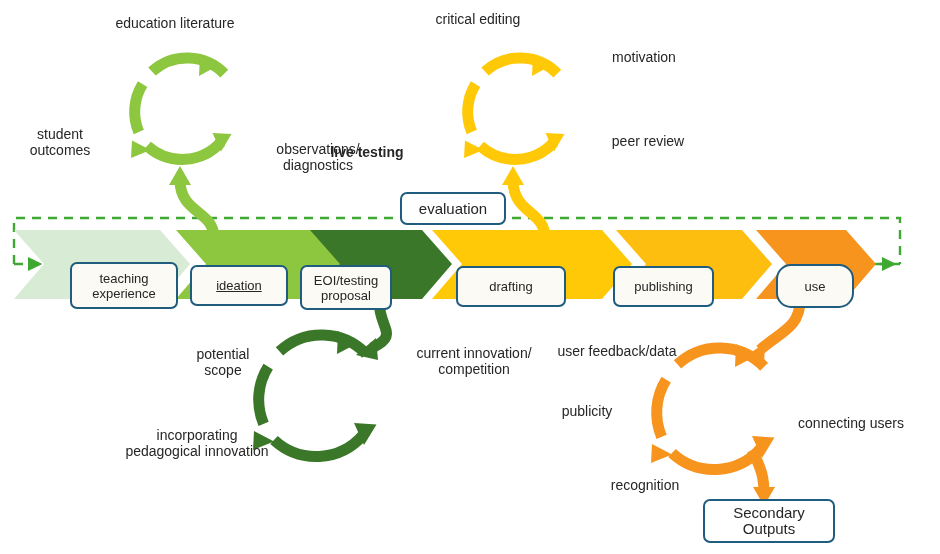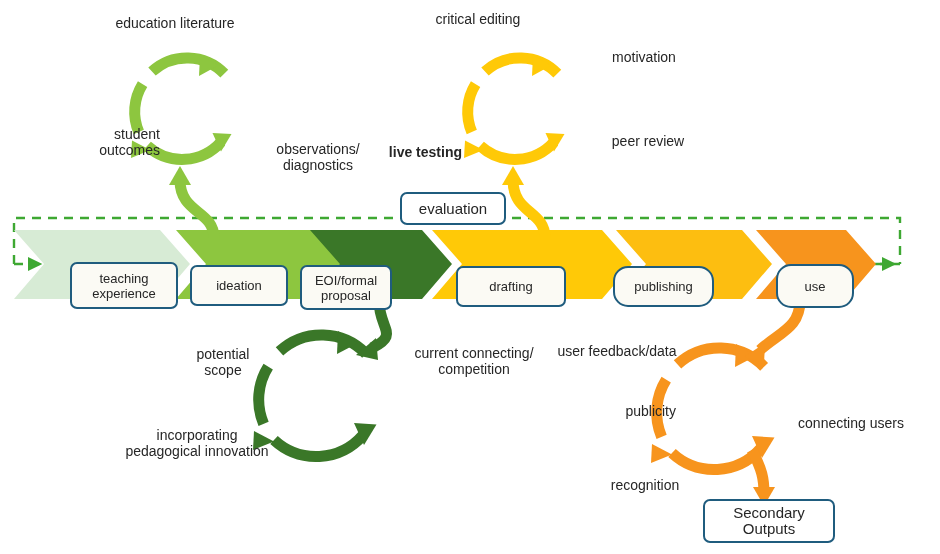--- a/index.html
+++ b/index.html
@@ -3,21 +3,21 @@
 <meta charset="utf-8">
 <style>
   html,body{margin:0;padding:0;background:#ffffff;}
   body{width:940px;height:554px;overflow:hidden;
        font-family:"Liberation Sans","DejaVu Sans",sans-serif;}
   #stage{position:relative;width:940px;height:554px;}
   svg#canvas{position:absolute;left:0;top:0;width:940px;height:554px;}
   .lbl{position:absolute;color:#262626;font-size:14px;line-height:16px;
        white-space:pre-line;}
   .lbl.c{text-align:center;}
-  .lbl.r{text-align:right;padding-left:40px;}
+  .lbl.r{text-align:center;}
   .lbl.l{text-align:center;}
   .stagebox{position:absolute;box-sizing:border-box;border:2px solid #1F5C7E;
             border-radius:7px;background:#FBFAF4;display:flex;align-items:center;
             justify-content:center;text-align:center;color:#262626;
             font-size:13px;line-height:15px;}
   .obox{position:absolute;box-sizing:border-box;border:2px solid #1F5C7E;
         border-radius:7px;background:#ffffff;display:flex;align-items:center;
         justify-content:center;text-align:center;color:#262626;
         font-size:15px;line-height:16px;}
 </style>
@@ -96,45 +96,45 @@
       <path d="M800,300 C800,328 780,332 760,350" fill="none" stroke="#F7941D" stroke-width="11"></path>
       <polygon points="744,357 765,343 764,364" fill="#F7941D"></polygon>
 
       <path d="M752,450 C762,470 764,478 764,494" fill="none" stroke="#F7941D" stroke-width="11"></path>
       <polygon points="764,506 753,487 775,487" fill="#F7941D"></polygon>
     </g>
   </svg>
 
   <div class="stagebox" style="left:70px;top:262px;width:108px;height:47px;">teaching
 experience</div>
-  <div class="stagebox" style="left:190px;top:265px;width:98px;height:41px;">ideation</div>
-  <div class="stagebox" style="left:300px;top:265px;width:92px;height:45px;">EOI/formal
+  <div class="stagebox" style="left:190px;top:265px;width:98px;height:41px;text-decoration:underline;">ideation</div>
+  <div class="stagebox" style="left:300px;top:265px;width:92px;height:45px;">EOI/testing
 proposal</div>
   <div class="stagebox" style="left:456px;top:266px;width:110px;height:41px;">drafting</div>
-  <div class="stagebox" style="left:613px;top:266px;width:101px;height:41px;border-radius:15px;">publishing</div>
+  <div class="stagebox" style="left:613px;top:266px;width:101px;height:41px;">publishing</div>
   <div class="stagebox" style="left:776px;top:264px;width:78px;height:44px;border-radius:15px;">use</div>
 
   <div class="obox" style="left:400px;top:192px;width:106px;height:33px;">evaluation</div>
   <div class="obox" style="left:703px;top:499px;width:132px;height:44px;">Secondary
 Outputs</div>
 
   <div class="lbl c" style="left:85px;top:15px;width:180px;">education literature</div>
   <div class="lbl l" style="left:253px;top:141px;width:130px;">observations/
 diagnostics</div>
   <div class="lbl r" style="left:0px;top:126px;width:120px;">student
 outcomes</div>
 
   <div class="lbl c" style="left:398px;top:11px;width:160px;">critical editing</div>
   <div class="lbl l" style="left:574px;top:49px;width:140px;">motivation</div>
   <div class="lbl l" style="left:583px;top:133px;width:130px;">peer review</div>
   <div class="lbl r" style="left:312px;top:144px;width:110px;font-weight:bold;">live testing</div>
 
   <div class="lbl c" style="left:170px;top:346px;width:106px;">potential
 scope</div>
-  <div class="lbl l" style="left:384px;top:345px;width:180px;">current connecting/
+  <div class="lbl l" style="left:384px;top:345px;width:180px;">current innovation/
 competition</div>
   <div class="lbl c" style="left:104px;top:427px;width:186px;">incorporating
 pedagogical innovation</div>
 
   <div class="lbl l" style="left:537px;top:343px;width:160px;">user feedback/data</div>
   <div class="lbl l" style="left:776px;top:415px;width:150px;">connecting users</div>
   <div class="lbl c" style="left:594px;top:477px;width:102px;">recognition</div>
   <div class="lbl r" style="left:538px;top:403px;width:98px;">publicity</div>
 
 </div>

